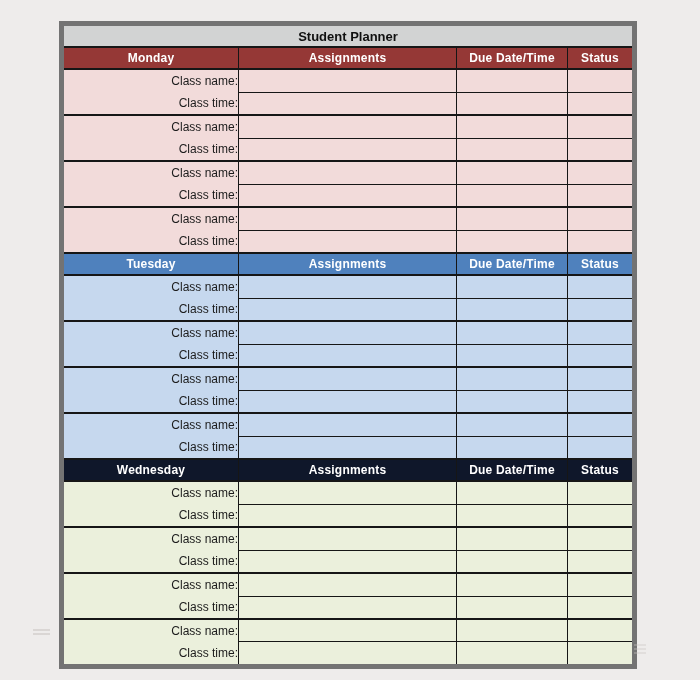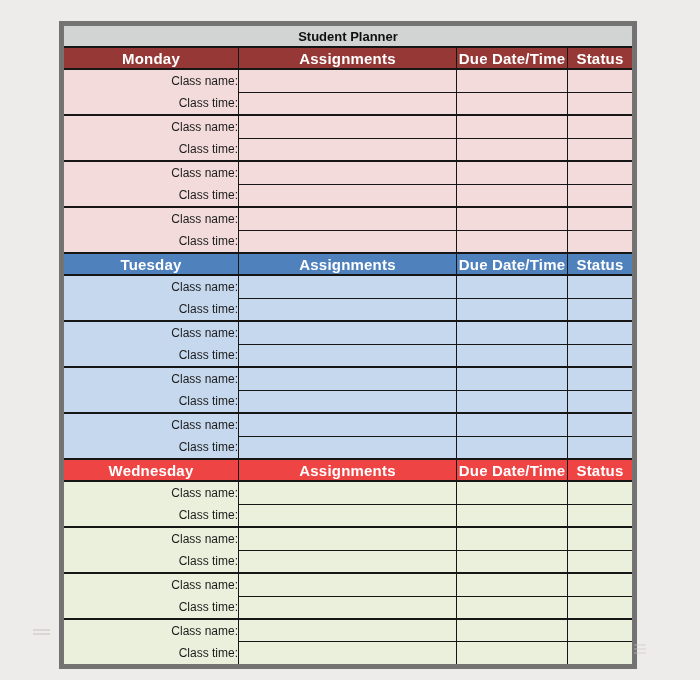--- a/index.html
+++ b/index.html
@@ -29,21 +29,21 @@
     vertical-align: middle;
     font-weight: bold;
     font-size: 13px;
     color: #101010;
   }
   .day-header th {
     height: 20px;
     text-align: center;
     vertical-align: middle;
     font-weight: bold;
-    font-size: 15px;
+    font-size: 12px;
     color: #ffffff;
     border-top-width: 2px;
     border-bottom-width: 2px;
     letter-spacing: 0.2px;
   }
   tr.g-start td { border-top-width: 2px; }
   .label-cell { vertical-align: middle; }
   .lbl {
     height: 22px;
     line-height: 22px;
@@ -212,21 +212,21 @@
       <td class="entry"></td>
     </tr>
     <tr>
       <td class="entry"></td>
       <td class="entry"></td>
       <td class="entry"></td>
     </tr>
   </tbody>
 
   <tbody style="background-color: rgb(235, 240, 220);">
-    <tr class="day-header" style="background-color: #ef4444;">
+    <tr class="day-header" style="background-color: #0f172a;">
       <th>Wednesday</th>
       <th>Assignments</th>
       <th>Due Date/Time</th>
       <th>Status</th>
     </tr>
 
     <tr class="g-start">
       <td class="label-cell" rowspan="2">
         <div class="lbl">Class name:</div>
         <div class="lbl">Class time:</div>

